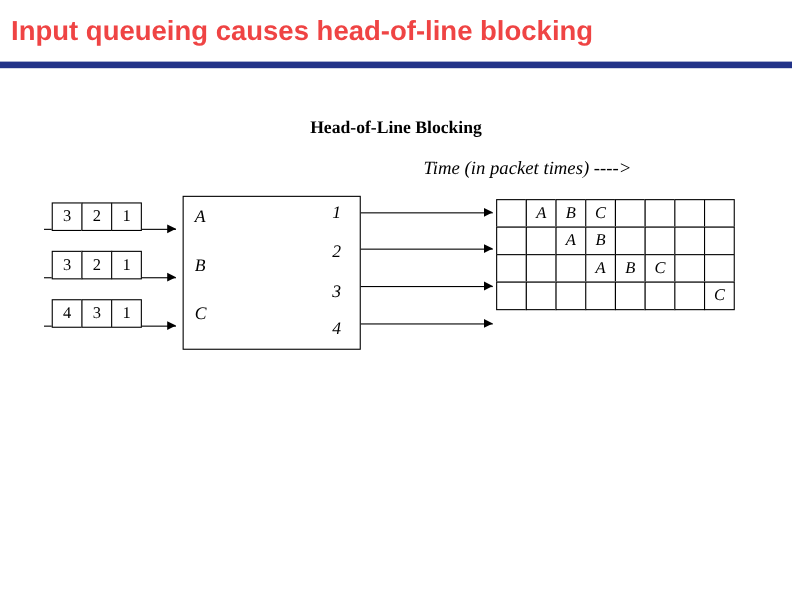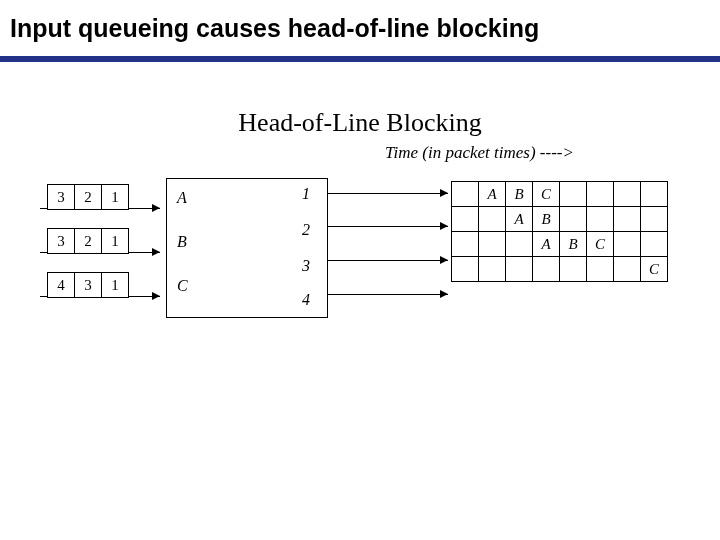--- a/index.html
+++ b/index.html
@@ -15,39 +15,39 @@
     position: relative;
     width: 720px;
     height: 540px;
   }
   .title {
     position: absolute;
     left: 10px;
     top: 14px;
     font-size: 25px;
     font-weight: bold;
-    color: #000000;
+    color: #ef4444;
   }
   .rule {
     position: absolute;
     left: 0;
     top: 56px;
     width: 720px;
     height: 6px;
     background: #223388;
   }
   .serif { font-family: "Times New Roman", Times, serif; }
   .subtitle {
     position: absolute;
     top: 108px;
     left: 0;
     width: 720px;
     text-align: center;
-    font-size: 26px;
-    font-weight: normal;
+    font-size: 16px;
+    font-weight: bold;
   }
   .timehdr {
     position: absolute;
     top: 143px;
     left: 385px;
     font-size: 17px;
     font-style: italic;
   }
 
   

